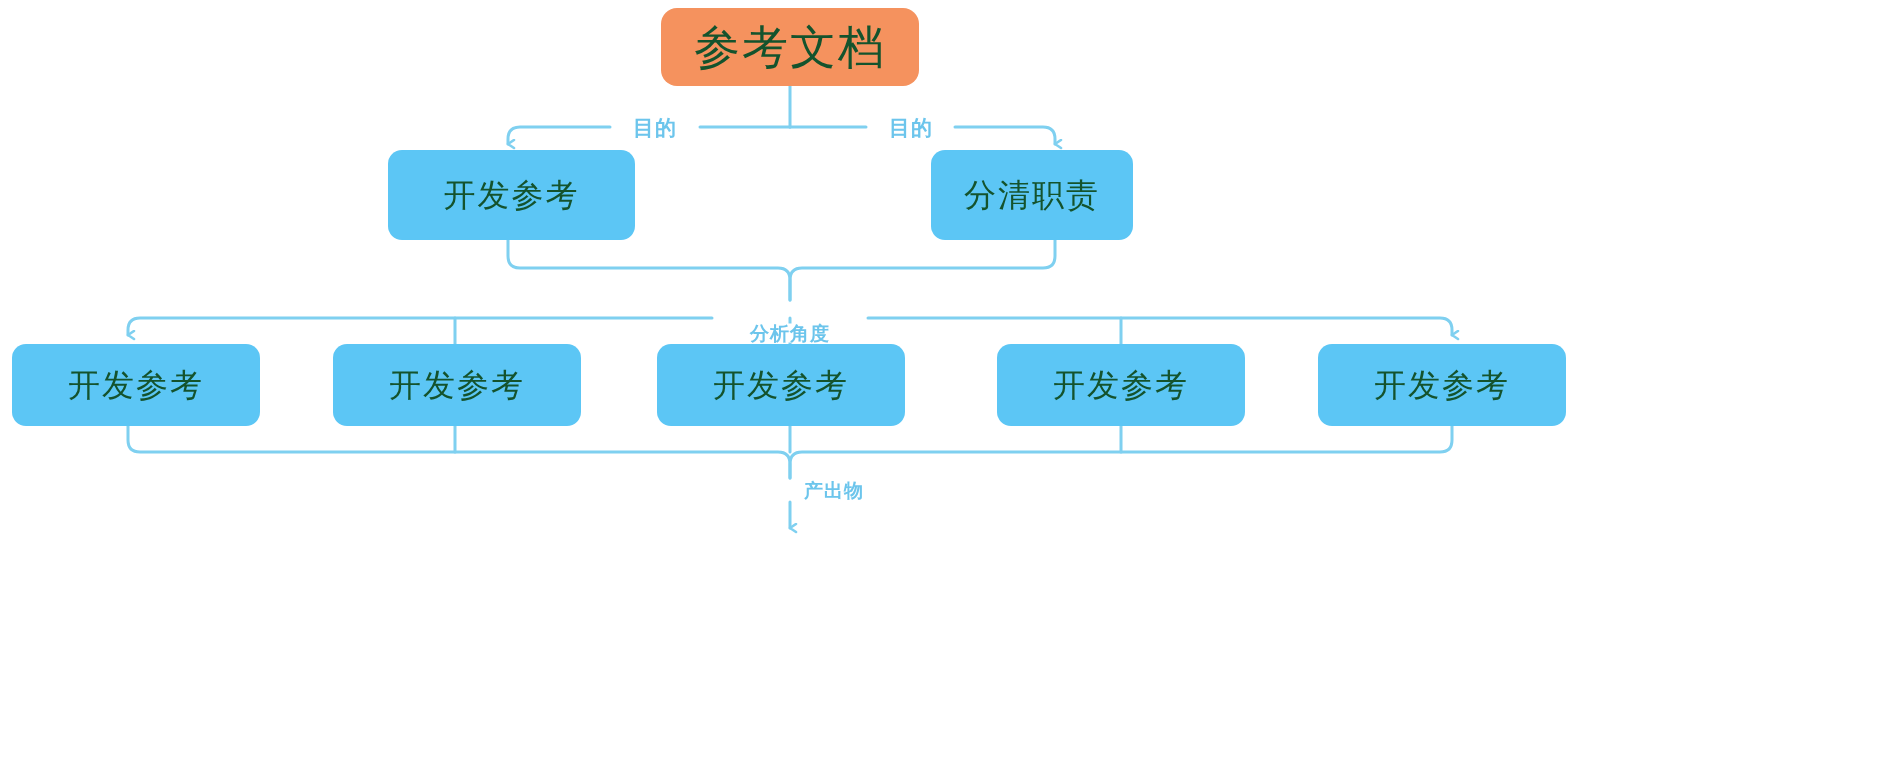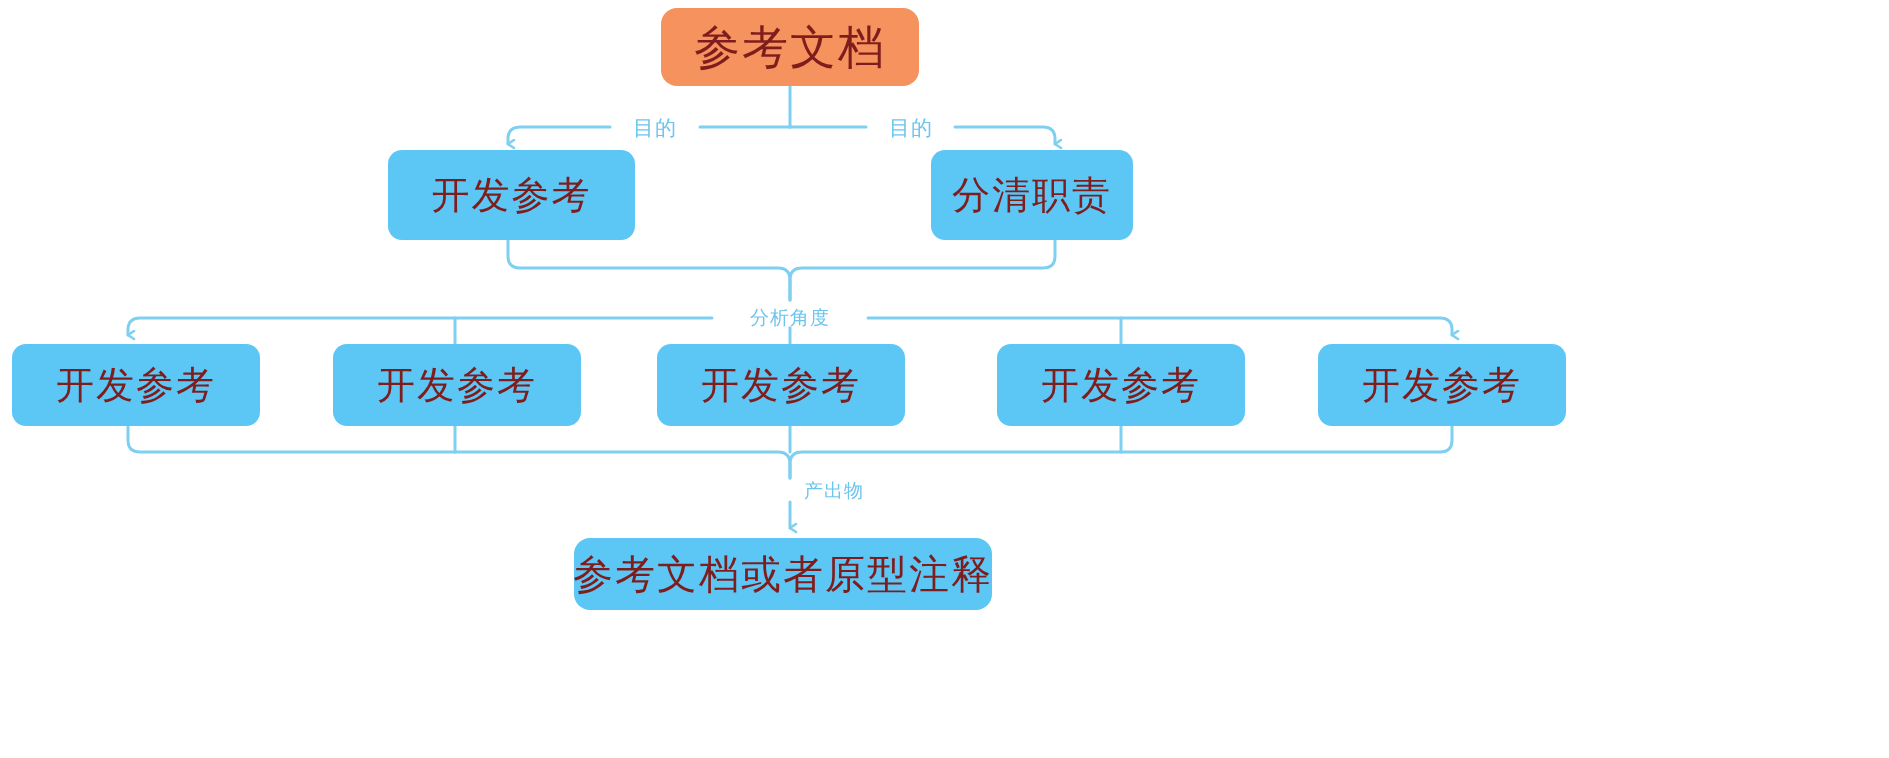--- a/index.html
+++ b/index.html
@@ -24,51 +24,52 @@
     width: 1889px;
     height: 758px;
     pointer-events: none;
   }
   .node {
     position: absolute;
     display: flex;
     align-items: center;
     justify-content: center;
     border-radius: 14px;
-    color: #7f1d1d;
+    color: #14532d;
     text-align: right;
     box-sizing: border-box;
     letter-spacing: 2px;
     line-height: 1;
     white-space: nowrap;
   }
   .node-root {
     background: #F5925E;
     border-radius: 16px;
     font-size: 46px;
   }
   .node-blue {
     background: #5CC6F5;
-    font-size: 38px;
+    font-size: 32px;
   }
   .node-blue-lg {
     background: #5CC6F5;
     font-size: 40px;
     border-radius: 16px;
   }
   .edge-label {
     position: absolute;
     color: #6CC5EC;
     font-size: 21px;
     letter-spacing: 1px;
     line-height: 1;
     white-space: nowrap;
     transform: translate(-50%, -50%);
     background: #ffffff;
     padding: 0 6px;
+    font-weight: bold;
   }
   .edge-label-sm {
     font-size: 19px;
   }
 </style>
 </head>
 <body>
 
 <div id="canvas">
 
@@ -111,37 +112,34 @@
   <div class="edge-label" style="left:655px; top:127px;">目的</div>
   <div class="edge-label" style="left:911px; top:127px;">目的</div>
 
   <div class="node node-blue" style="left:388px; top:150px; width:247px; height:90px;">
     <span>开发参考</span>
   </div>
   <div class="node node-blue" style="left:931px; top:150px; width:202px; height:90px;">
     <span>分清职责</span>
   </div>
 
-  <div class="edge-label edge-label-sm" style="left:790px; top:317px;">分析角度</div>
+  <div class="edge-label edge-label-sm" style="left:790px; top:333px;">分析角度</div>
 
   <div class="node node-blue" style="left:12px; top:344px; width:248px; height:82px;">
     <span>开发参考</span>
   </div>
   <div class="node node-blue" style="left:333px; top:344px; width:248px; height:82px;">
     <span>开发参考</span>
   </div>
   <div class="node node-blue" style="left:657px; top:344px; width:248px; height:82px;">
     <span>开发参考</span>
   </div>
   <div class="node node-blue" style="left:997px; top:344px; width:248px; height:82px;">
     <span>开发参考</span>
   </div>
   <div class="node node-blue" style="left:1318px; top:344px; width:248px; height:82px;">
     <span>开发参考</span>
   </div>
 
   <div class="edge-label edge-label-sm" style="left:834px; top:490px;">产出物</div>
 
-  <div class="node node-blue-lg" style="left:574px; top:538px; width:418px; height:72px;">
-    <span>参考文档或者原型注释</span>
-  </div>
 
 </div>
 
 </body></html>

